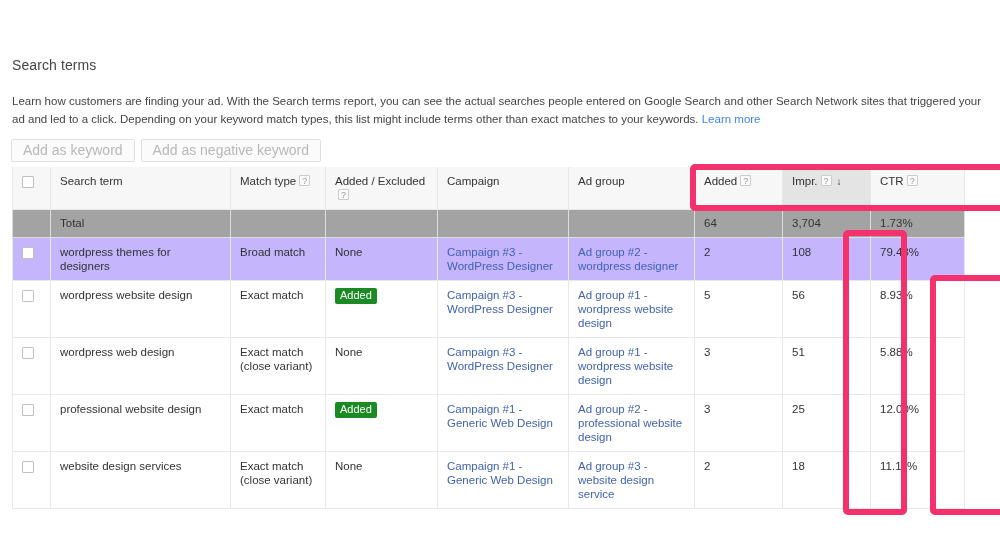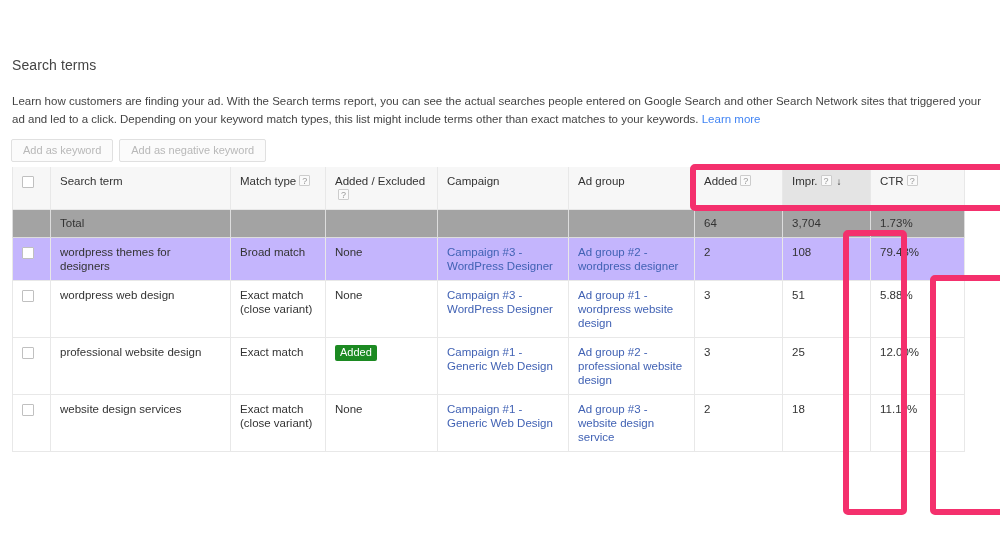--- a/index.html
+++ b/index.html
@@ -37,21 +37,21 @@
     left: 11px; top: 139px;
     display: flex;
     gap: 6px;
   }
   .btn {
     height: 23px;
     padding: 0 11px;
     border: 1px solid #e0e0e0;
     background: #fbfbfb;
     color: #b8b8b8;
-    font-size: 11px;
+    font-size: 14px;
     line-height: 21px;
     border-radius: 2px;
     white-space: nowrap;
     cursor: default;
   }
 
   table.grid {
     position: absolute;
     left: 12px; top: 167px;
     width: 936px;
@@ -208,20 +208,31 @@
           <td>Broad match</td>
           <td>None</td>
           <td><a class="link" href="#">Campaign #3 - WordPress Designer</a></td>
           <td><a class="link" href="#">Ad group #2 - wordpress designer</a></td>
           <td class="num">2</td>
           <td class="num">108</td>
           <td class="num">79.43%</td>
         </tr>
         <tr class="row">
           <td class="cbcell"><span class="cb"></span></td>
+          <td>wordpress website design</td>
+          <td>Exact match</td>
+          <td><span class="badge">Added</span></td>
+          <td><a class="link" href="#">Campaign #3 - WordPress Designer</a></td>
+          <td><a class="link" href="#">Ad group #1 - wordpress website design</a></td>
+          <td class="num">5</td>
+          <td class="num">56</td>
+          <td class="num">8.93%</td>
+        </tr>
+        <tr class="row">
+          <td class="cbcell"><span class="cb"></span></td>
           <td>wordpress web design</td>
           <td>Exact match (close variant)</td>
           <td>None</td>
           <td><a class="link" href="#">Campaign #3 - WordPress Designer</a></td>
           <td><a class="link" href="#">Ad group #1 - wordpress website design</a></td>
           <td class="num">3</td>
           <td class="num">51</td>
           <td class="num">5.88%</td>
         </tr>
         <tr class="row">

